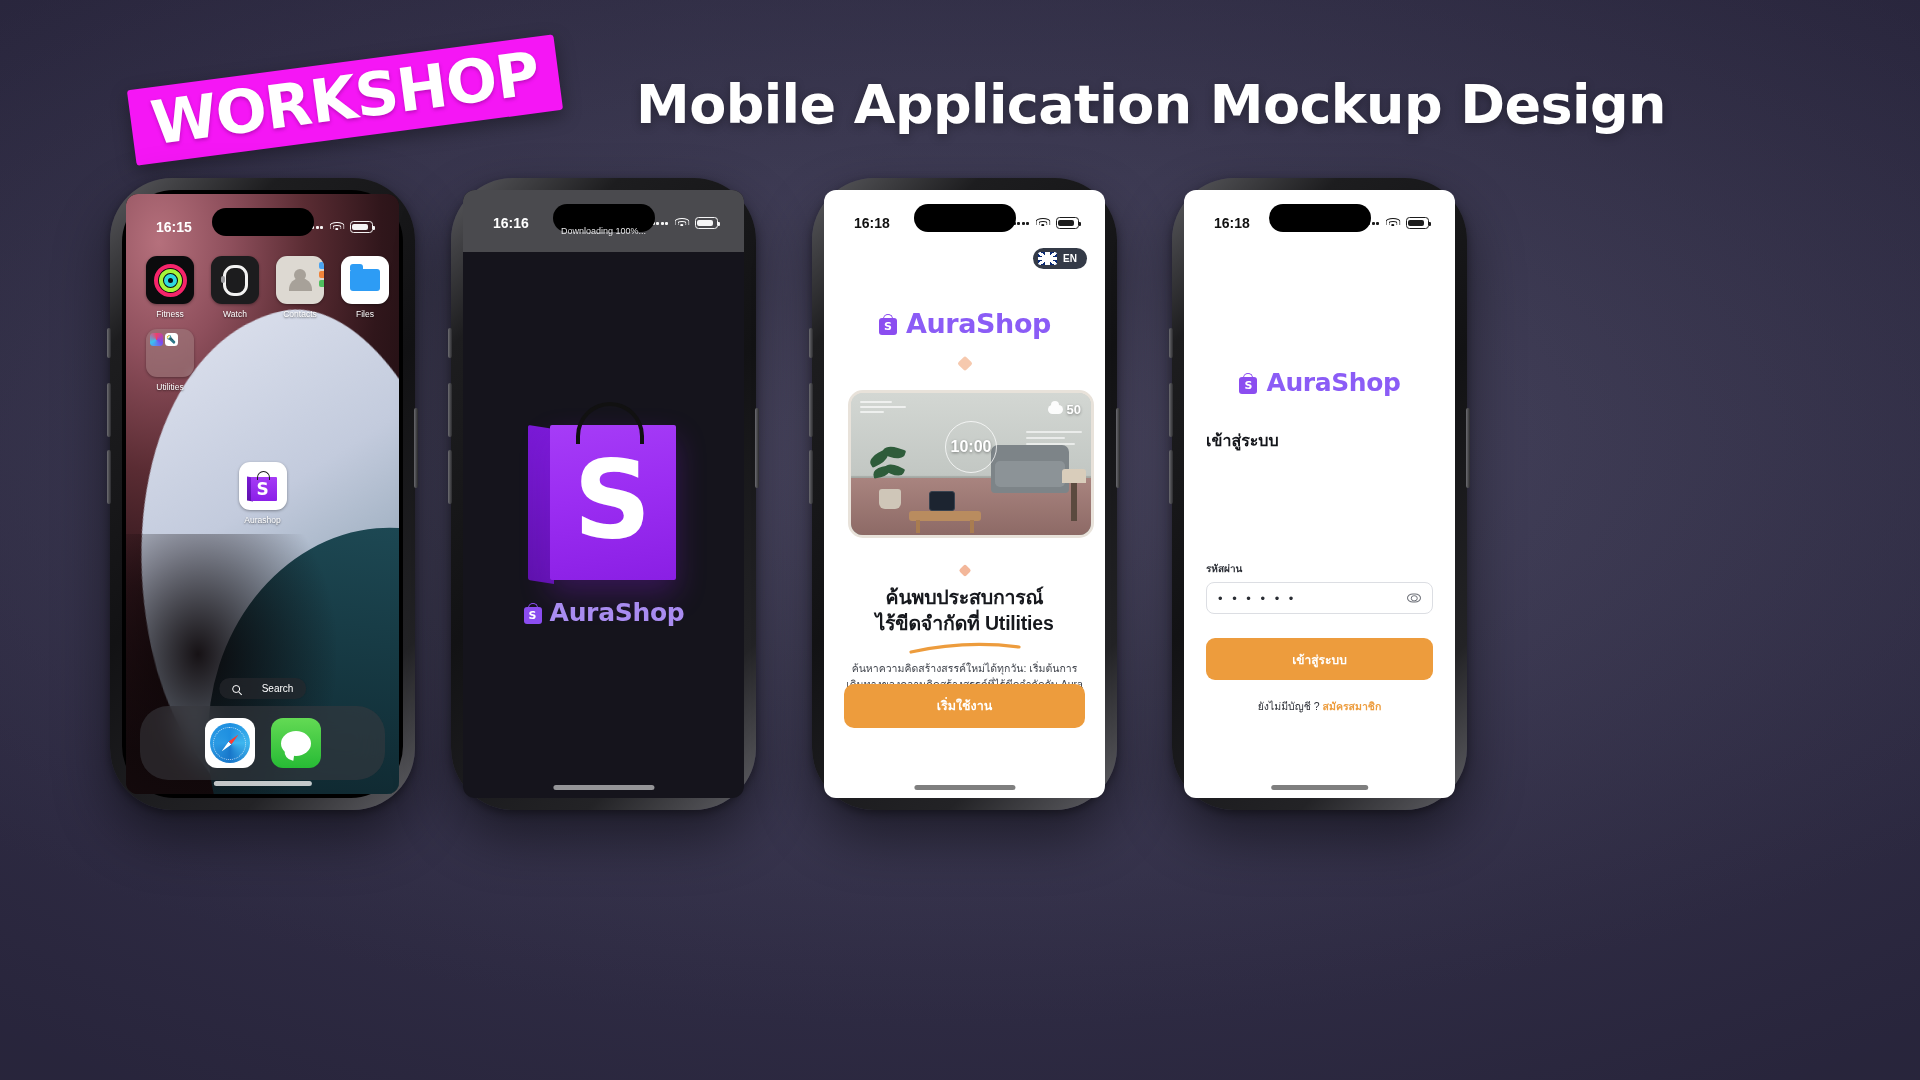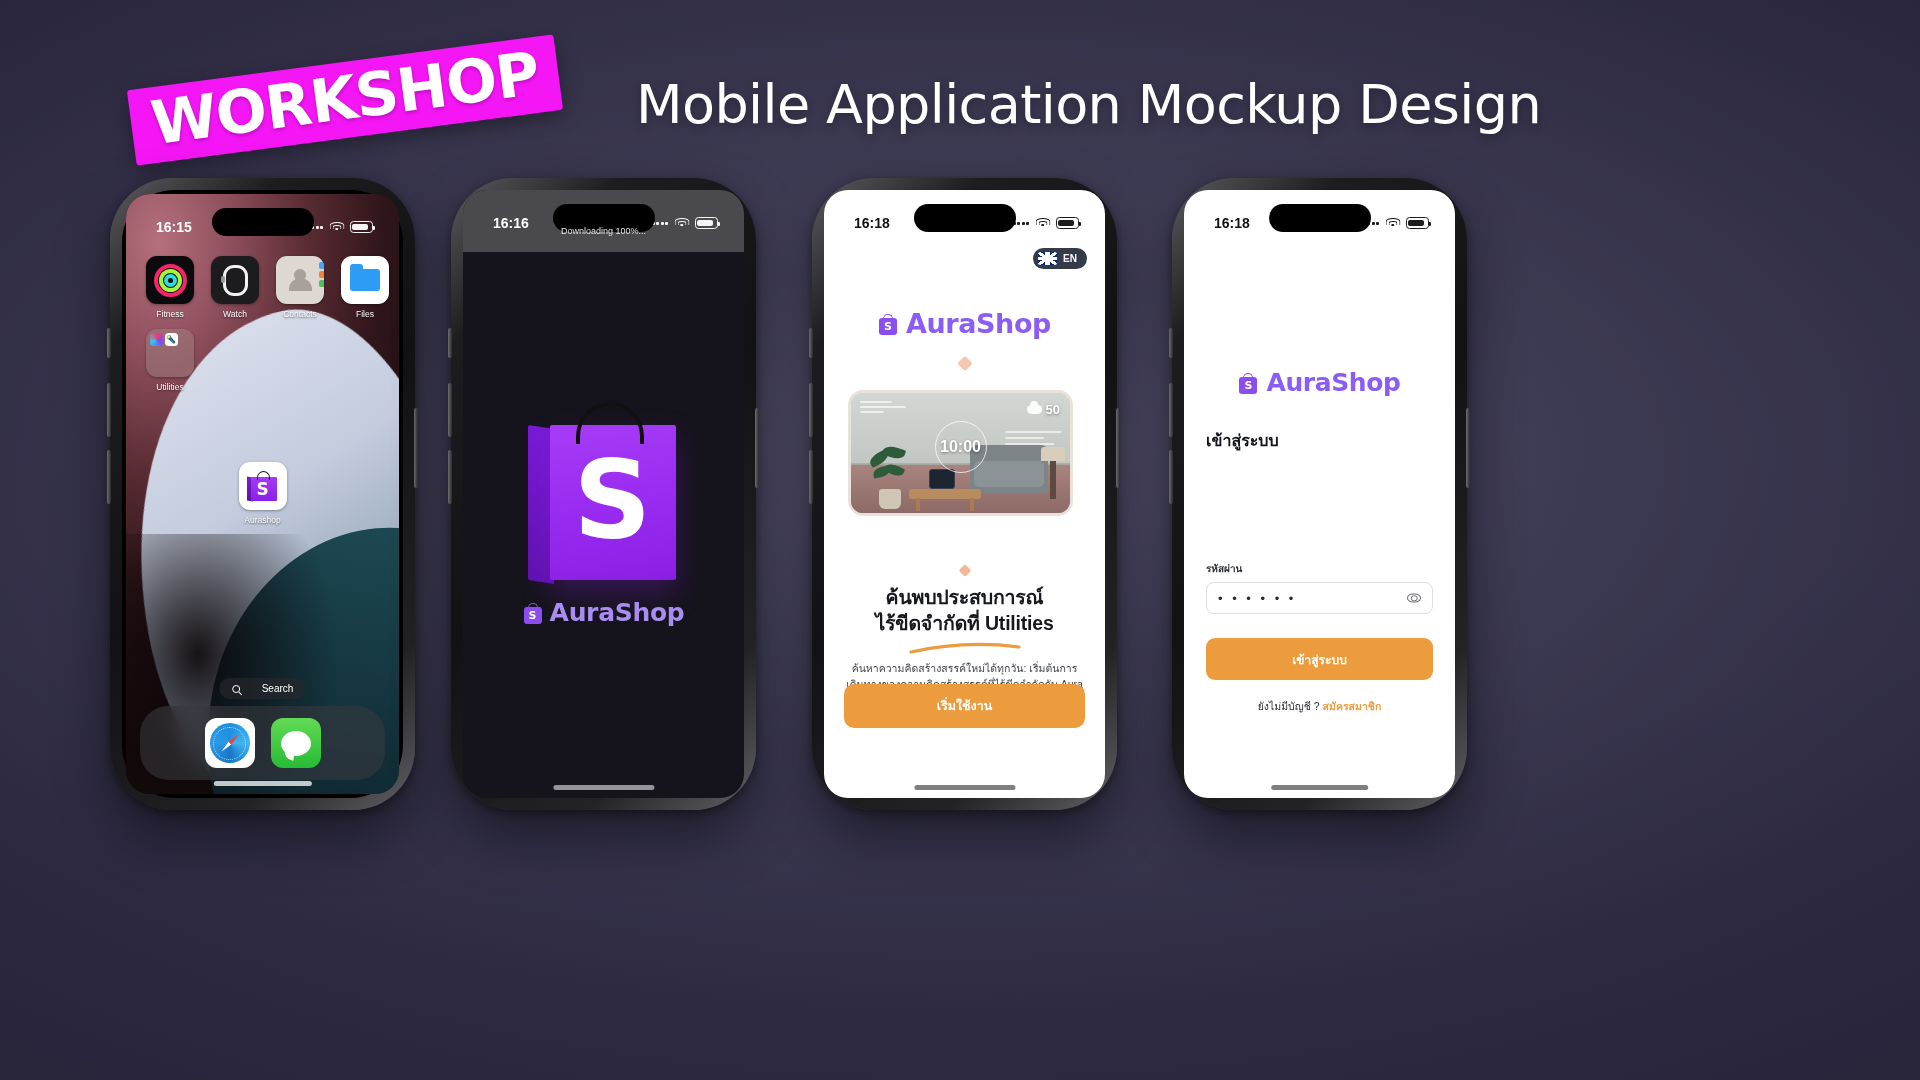--- a/index.html
+++ b/index.html
@@ -27,39 +27,39 @@
   .workshop span {
     display:block;
     font-family:"DejaVu Sans","Liberation Sans",sans-serif;
     font-weight:bold; font-size:60px; line-height:1;
     color:#ffffff; letter-spacing:-1px;
     text-shadow:0 2px 4px rgba(120,0,120,0.45);
   }
   .maintitle {
     position:absolute; left:636px; top:78px;
     font-family:"DejaVu Sans","Liberation Sans",sans-serif;
-    font-weight:normal; font-size:54px; line-height:1;
+    font-weight:bold; font-size:54px; line-height:1;
     color:#ffffff; letter-spacing:-0.6px; white-space:nowrap;
     text-shadow:0 3px 10px rgba(0,0,0,0.3);
   }
 
   
   .phone {
     position:absolute;
     background:linear-gradient(135deg,#5c5c60 0%,#1d1d1f 18%,#121214 50%,#232326 82%,#616166 100%);
     border-radius:62px;
     padding:12px;
     box-shadow:0 26px 55px rgba(0,0,0,0.48), 0 3px 10px rgba(0,0,0,0.4);
   }
   .phone .bezel {
     width:100%; height:100%; background:#000;
     border-radius:52px; padding:4px; position:relative;
   }
   .screen {
-    width:100%; height:100%; border-radius:24px;
+    width:100%; height:100%; border-radius:12px;
     overflow:hidden; position:relative;
   }
   .btn-side { position:absolute; background:linear-gradient(90deg,#6d6d72,#2b2b2e); border-radius:2px; }
   .btn-left1 { left:-3px; top:150px; width:4px; height:30px; }
   .btn-left2 { left:-3px; top:205px; width:4px; height:54px; }
   .btn-left3 { left:-3px; top:272px; width:4px; height:54px; }
   .btn-right { right:-3px; top:230px; width:4px; height:80px; }
 
   .island {
     position:absolute; top:14px; left:50%; transform:translateX(-50%);
@@ -223,21 +223,21 @@
       linear-gradient(to right, transparent 44%, #d7263d 44%, #d7263d 56%, transparent 56%); }
   .langpill span { color:#fff; font-size:10px; font-weight:bold; }
 
   .logo-row { position:absolute; top:118px; left:0; right:0;
     display:flex; align-items:center; justify-content:center; gap:8px; }
   .logo-row .wm { color:#8b5cf6; font-weight:bold; font-size:27px; letter-spacing:-0.4px;
     font-family:"DejaVu Sans",sans-serif; }
   .diamond { position:absolute; top:168px; left:50%; transform:translateX(-50%) rotate(45deg);
     width:11px; height:11px; background:#f6c9ae; border-radius:2px; }
 
-  .hero { position:absolute; top:200px; left:24px; right:32px; height:126px;
+  .hero { position:absolute; top:200px; left:24px; right:11px; height:148px;
     border-radius:15px; overflow:hidden; border:3px solid #e8e2da;
     background:linear-gradient(175deg,#cfd4d0 0%,#b9bfbb 42%,#a9b0ab 100%); }
   .hero .wallbg { position:absolute; inset:0; background:linear-gradient(180deg,#d3d7d3 0%,#c2c7c3 58%,#a3a8a3 59%,#9aa09b 100%); }
   .hero .floor { position:absolute; left:0; right:0; bottom:0; height:40%; background:linear-gradient(180deg,#a9847f,#8d6a66); }
   .hero .sofa { position:absolute; right:22px; top:52px; width:78px; height:48px; background:#7d8488; border-radius:7px 7px 4px 4px; }
   .hero .sofa::before { content:""; position:absolute; left:4px; top:16px; right:4px; height:26px; background:#8c9397; border-radius:5px; }
   .hero .plant { position:absolute; left:16px; top:44px; width:46px; height:72px; }
   .hero .pot { position:absolute; bottom:0; left:12px; width:22px; height:20px; background:#cfc6b8; border-radius:3px 3px 6px 6px; }
   .hero .leaf { position:absolute; background:#2e5c3a; border-radius:60% 10% 60% 10%; }
   .hero .l1 { width:20px; height:11px; left:2px; top:16px; transform:rotate(-28deg); }

